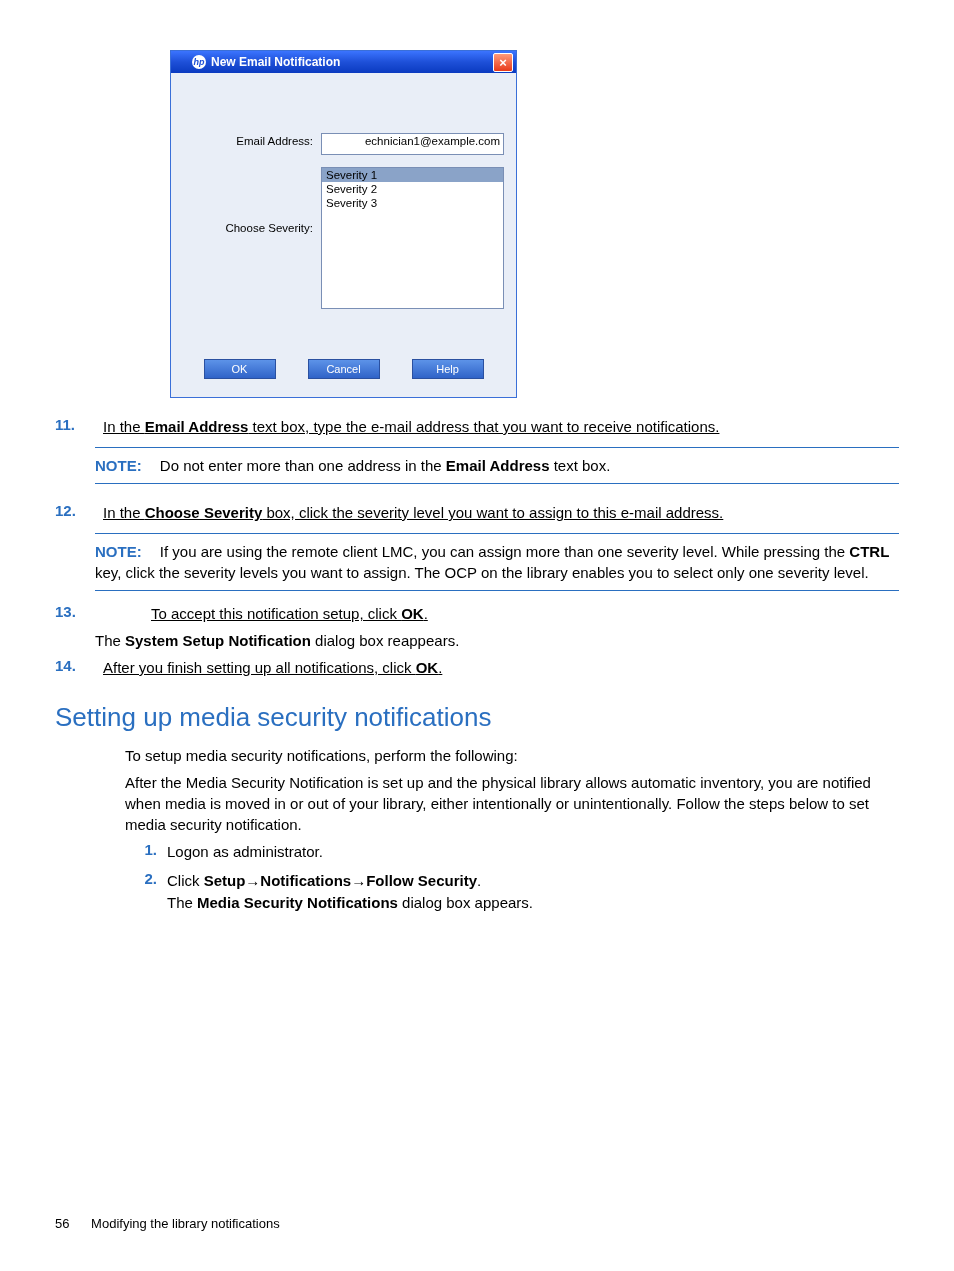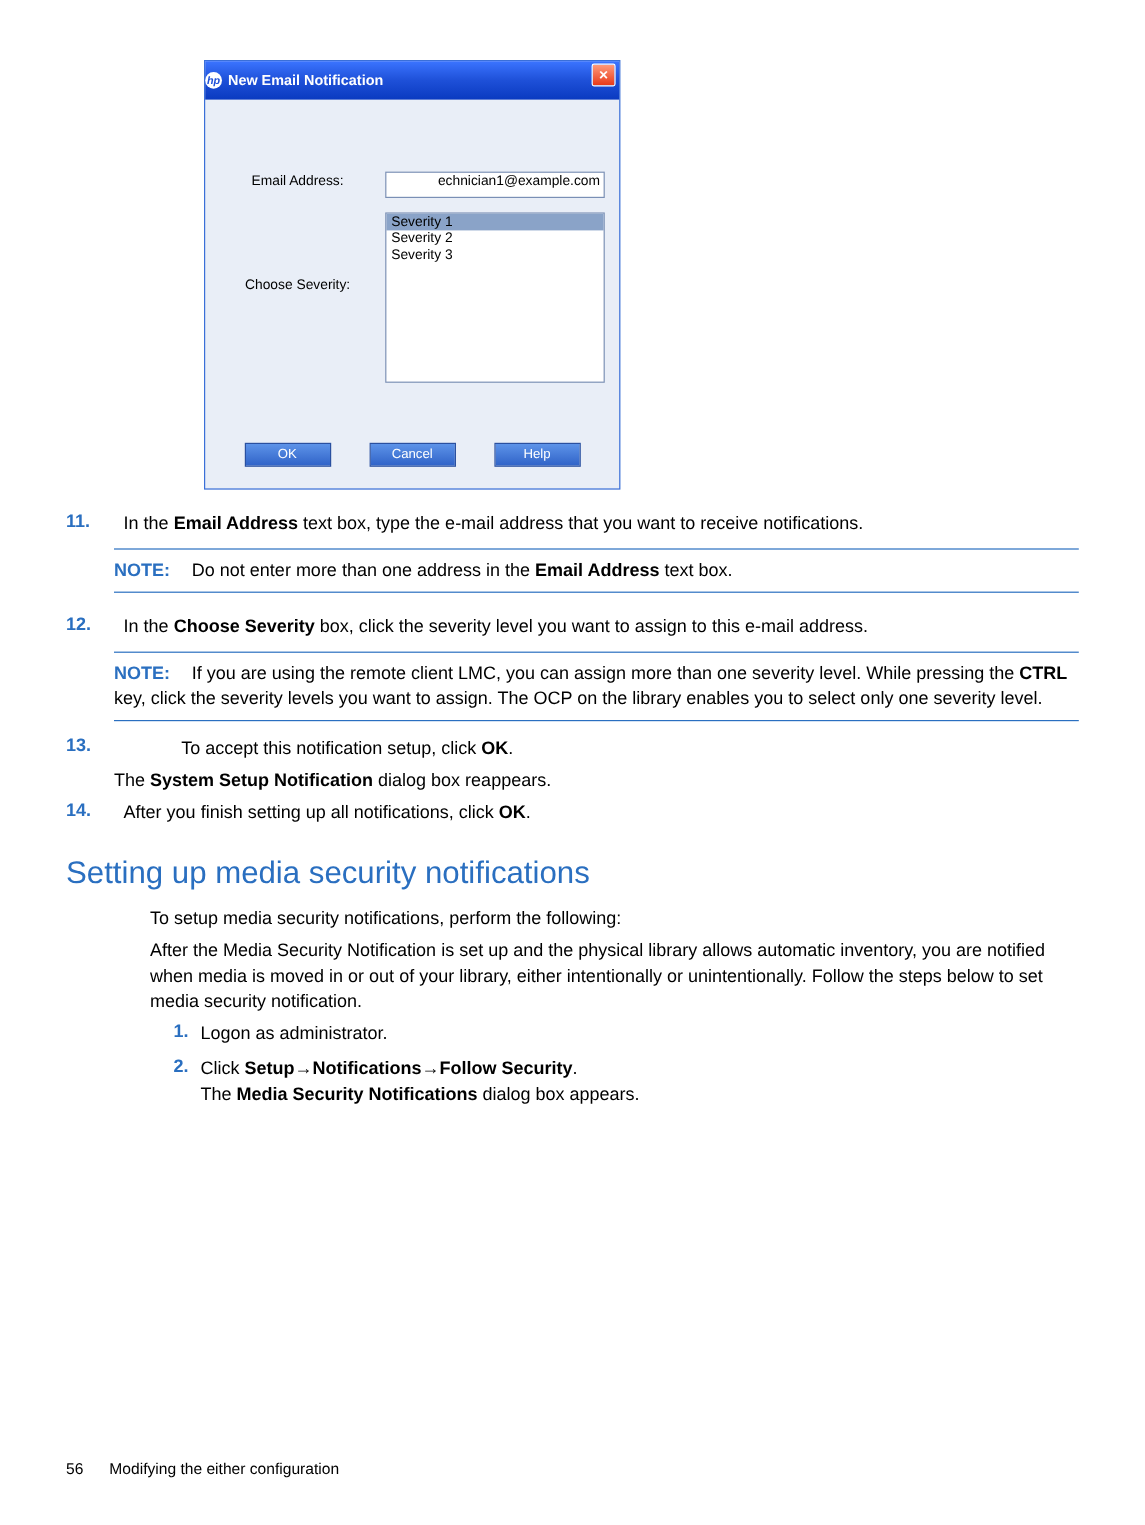--- a/index.html
+++ b/index.html
@@ -20,26 +20,26 @@
   
   .dialog {
     width: 345px;
     margin-left: 115px;
     border: 1px solid #3a6fd8;
     background: #e9eef7;
     font-size: 11.5px;
     font-family: Arial, sans-serif;
   }
   .titlebar {
-    height: 32px;
+    height: 22px;
     background: linear-gradient(to bottom, #3b74ff 0%, #1e50d8 50%, #0a3ac0 100%);
     color: #fff;
     display: flex;
     align-items: center;
-    padding: 0 3px 0 0;
+    padding: 0 3px 0 21px;
     font-weight: bold;
     font-size: 12px;
     position: relative;
   }
   .titlebar .hp-logo {
     width: 14px; height: 14px; margin-right: 5px;
     border-radius: 50%;
     background: #fff;
     color: #1e50d8;
     font-size: 9px; font-style: italic; font-weight: bold;
@@ -60,21 +60,21 @@
   .dialog-body {
     padding: 60px 12px 20px 12px;
   }
   .form-row {
     display: flex;
     align-items: flex-start;
     margin-bottom: 12px;
   }
   .form-label {
     width: 130px;
-    text-align: center;
+    text-align: right;
     padding-right: 8px;
     padding-top: 2px;
     font-size: 11.5px;
   }
   .email-input {
     flex: 1;
     height: 18px;
     border: 1px solid #7a8fb5;
     background: #fff;
     padding: 1px 3px;
@@ -116,21 +116,21 @@
     display: flex;
     margin-top: 18px;
   }
   .step-num {
     width: 38px;
     min-width: 38px;
     padding-right: 10px;
     color: #2a6fc0;
     font-weight: bold;
   }
-  .step-text { flex: 1; line-height: 1.4; }
+  .step-text { flex: 1; line-height: 1.4; text-decoration: underline; }
   .note-block {
     border-top: 1px solid #2a6fc0;
     border-bottom: 1px solid #2a6fc0;
     padding: 7px 0 7px 0;
     margin: 10px 0 0 40px;
     line-height: 1.4;
   }
   .note-label {
     color: #2a6fc0;
     font-weight: bold;
@@ -245,16 +245,16 @@
     <div class="ol-num">2.</div>
     <div class="ol-text">
       <span>Click </span><b>Setup</b>→<b>Notifications</b>→<b>Follow Security</b><span>.</span>
       <br>
       <span>The </span><b>Media Security Notifications</b><span> dialog box appears.</span>
     </div>
   </div>
 
   <div class="footer">
     <span class="pagenum">56</span>
-    <span>Modifying the either configuration</span>
+    <span>Modifying the library notifications</span>
   </div>
 
 </div>
 
 </body></html>

